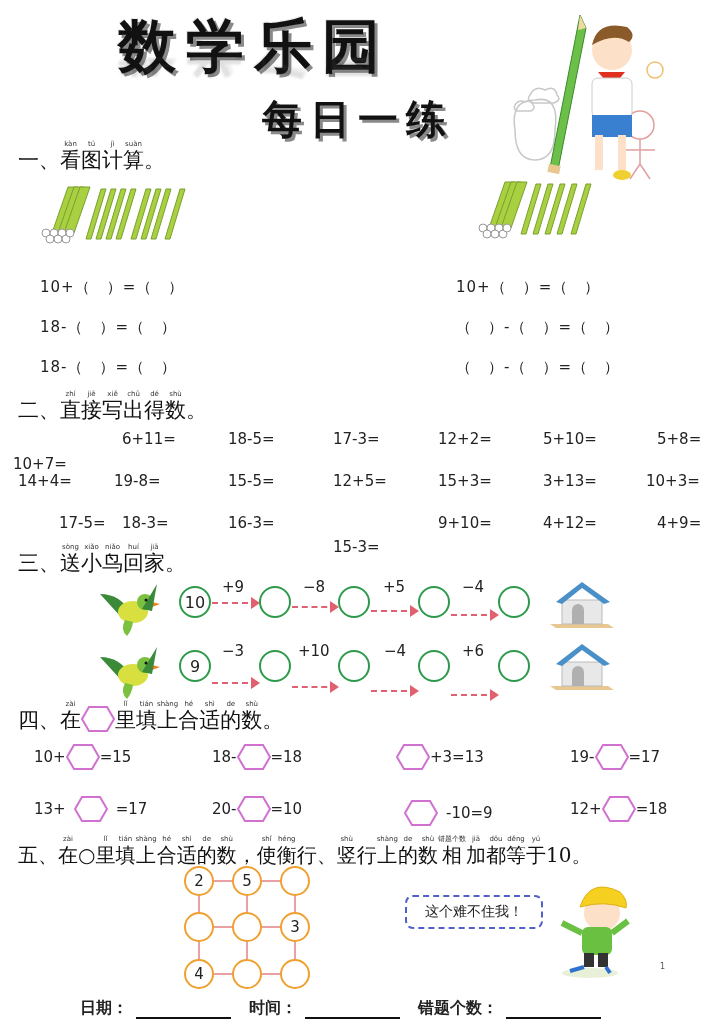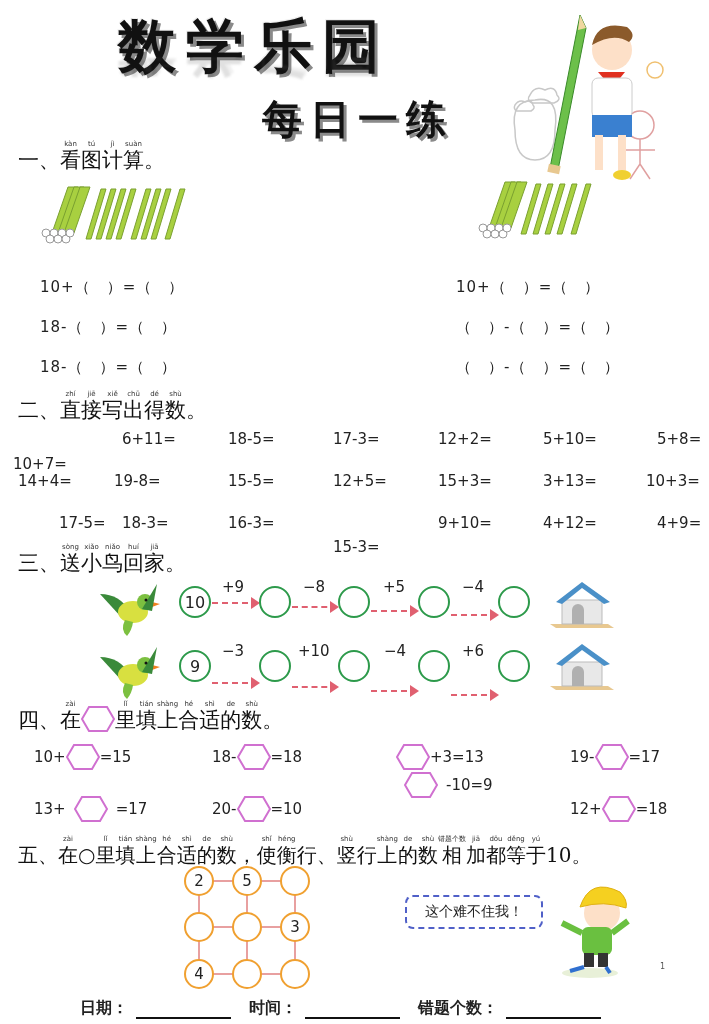--- a/index.html
+++ b/index.html
@@ -370,21 +370,21 @@
     </svg>
   <span>=17</span>
 </div>
 <div class="abs row4" style="left:212px;top:796px;">
   <span>20-</span>
   <svg class="hex" viewBox="0 0 34 26">
       <polygon points="8,1 26,1 33,13 26,25 8,25 1,13" fill="none" stroke="#d070d0" stroke-width="2"></polygon>
     </svg>
   <span>=10</span>
 </div>
-<div class="abs row4" style="left:396px;top:772px;gap:8px;">
+<div class="abs row4" style="left:396px;top:800px;gap:8px;">
   <span></span>
   <svg class="hex" viewBox="0 0 34 26">
       <polygon points="8,1 26,1 33,13 26,25 8,25 1,13" fill="none" stroke="#d070d0" stroke-width="2"></polygon>
     </svg>
   <span>-10=9</span>
 </div>
 <div class="abs row4" style="left:570px;top:796px;">
   <span>12+</span>
   <svg class="hex" viewBox="0 0 34 26">
       <polygon points="8,1 26,1 33,13 26,25 8,25 1,13" fill="none" stroke="#d070d0" stroke-width="2"></polygon>

